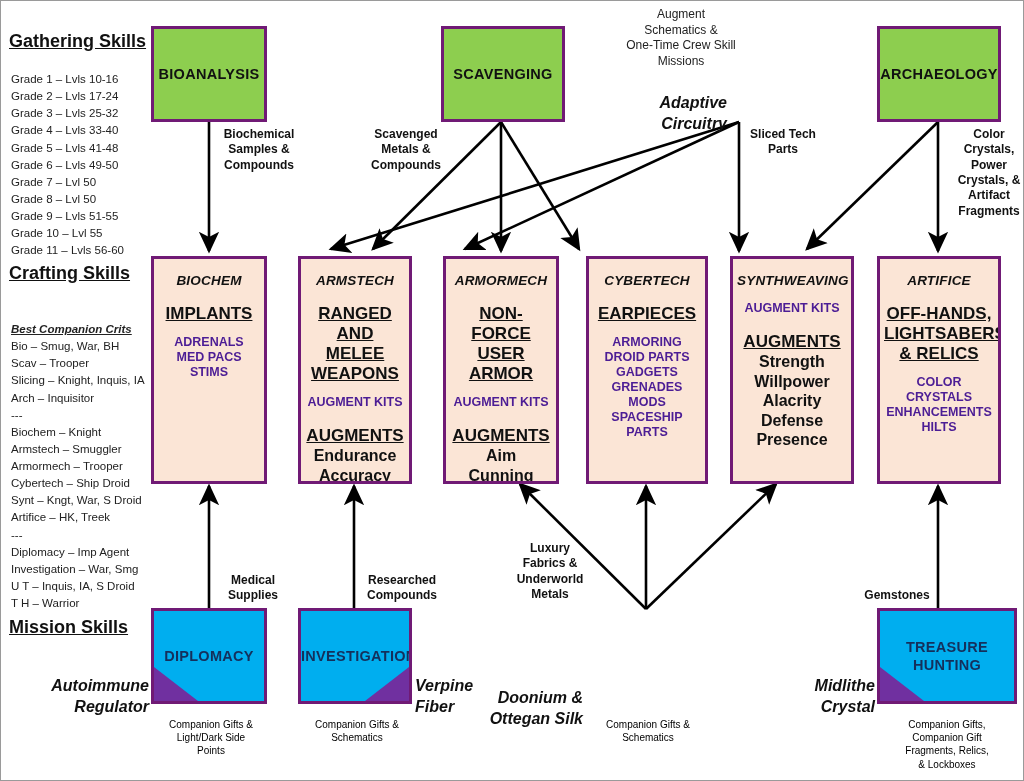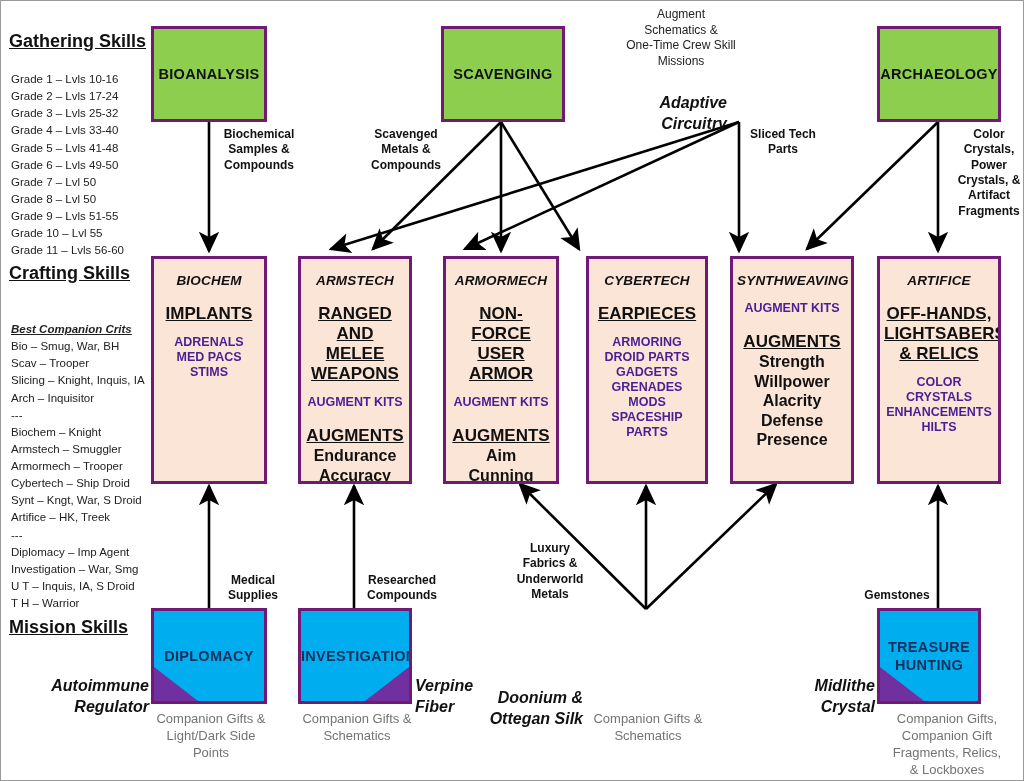--- a/index.html
+++ b/index.html
@@ -39,22 +39,22 @@
           line-height:1.49;}
   .crits{position:absolute;z-index:2;font-size:11.5px;color:#222;
          line-height:1.49;}
   .crits .ctl{font-weight:bold;font-style:italic;text-decoration:underline;}
   .flab{position:absolute;z-index:2;font-weight:bold;font-size:12px;
         color:#111;text-align:center;line-height:1.28;}
   .ilab{position:absolute;z-index:2;font-weight:bold;font-style:italic;
         font-size:16px;color:#111;text-align:right;line-height:1.3;}
   .plab{position:absolute;z-index:2;font-size:12px;color:#222;
         text-align:center;line-height:1.3;}
-  .tlab{position:absolute;z-index:2;font-size:13px;color:#737373;
-        text-align:center;line-height:1.32;}
+  .tlab{position:absolute;z-index:2;font-size:10px;color:#000000;
+        text-align:center;line-height:1.32;margin-top:8px;}
 </style>
 </head>
 <body>
 
 <div id="page">
 
   <svg id="svg-layer" viewBox="0 0 1024 781">
     <defs>
       <marker id="ah" markerWidth="9" markerHeight="9" refX="7.4" refY="4.5" orient="auto" markerUnits="strokeWidth">
         <path d="M0,0.6 L8.4,4.5 L0,8.4 L2,4.5 Z" fill="#000"></path>
@@ -249,21 +249,21 @@
   </div>
 
   <div class="node bnode" style="left:150px;top:607px;width:116px;height:96px;">
     <div class="tri tri-bl"></div>
     <div class="nlabel">DIPLOMACY</div>
   </div>
   <div class="node bnode" style="left:297px;top:607px;width:114px;height:96px;">
     <div class="tri tri-br"></div>
     <div class="nlabel">INVESTIGATION</div>
   </div>
-  <div class="node bnode" style="left:876px;top:607px;width:104px;height:96px;">
+  <div class="node bnode" style="left:876px;top:607px;width:140px;height:96px;">
     <div class="tri tri-bl"></div>
     <div class="nlabel">TREASURE HUNTING</div>
   </div>
 
   <div class="flab" style="left:213px;top:572px;width:78px;">Medical<br>Supplies</div>
   <div class="flab" style="left:357px;top:572px;width:88px;">Researched<br>Compounds</div>
   <div class="flab" style="left:512px;top:540px;width:74px;">Luxury<br>Fabrics &amp;<br>Underworld<br>Metals</div>
   <div class="flab" style="left:858px;top:587px;width:76px;">Gemstones</div>
 
   <div class="ilab" style="left:40px;top:675px;width:108px;">Autoimmune<br>Regulator</div>

